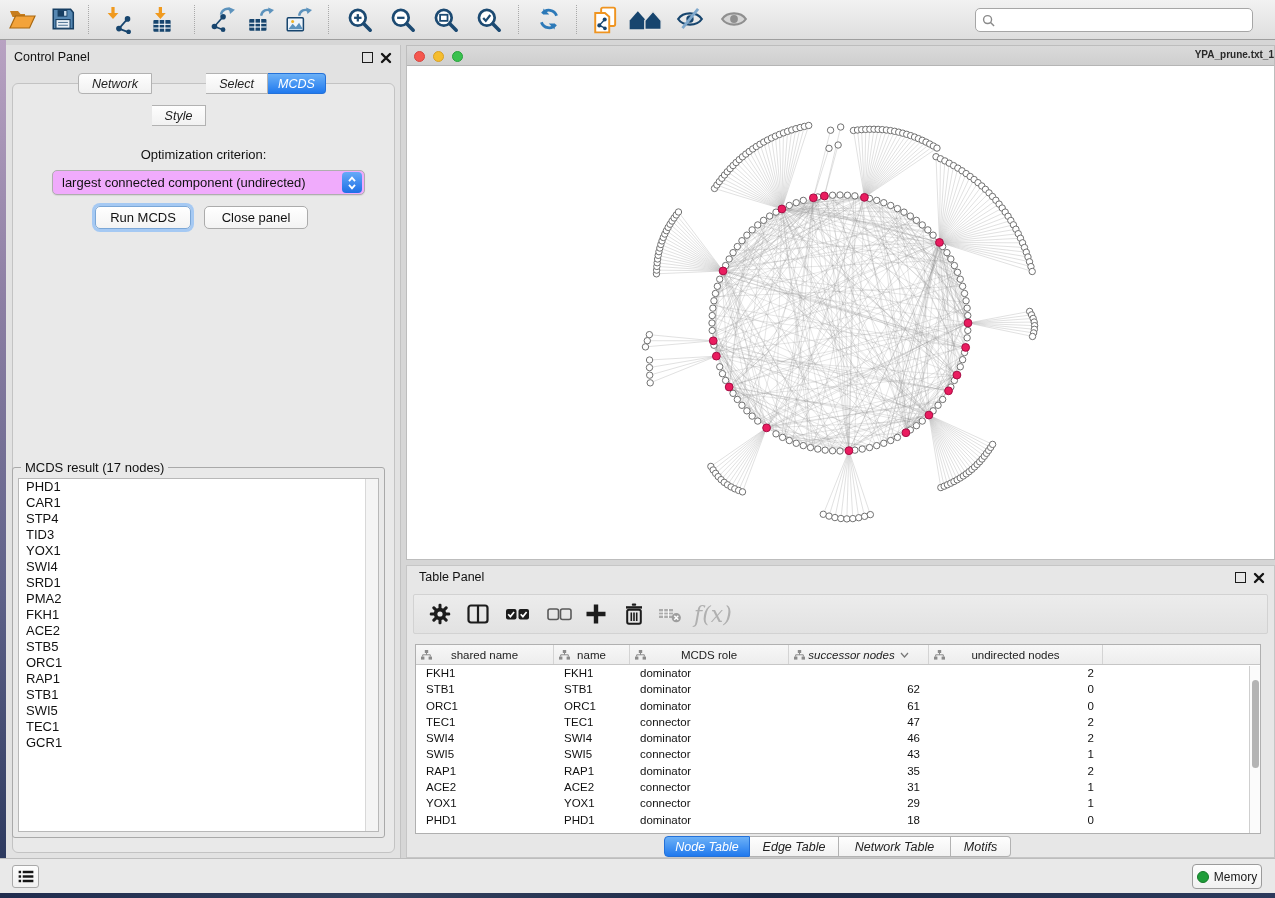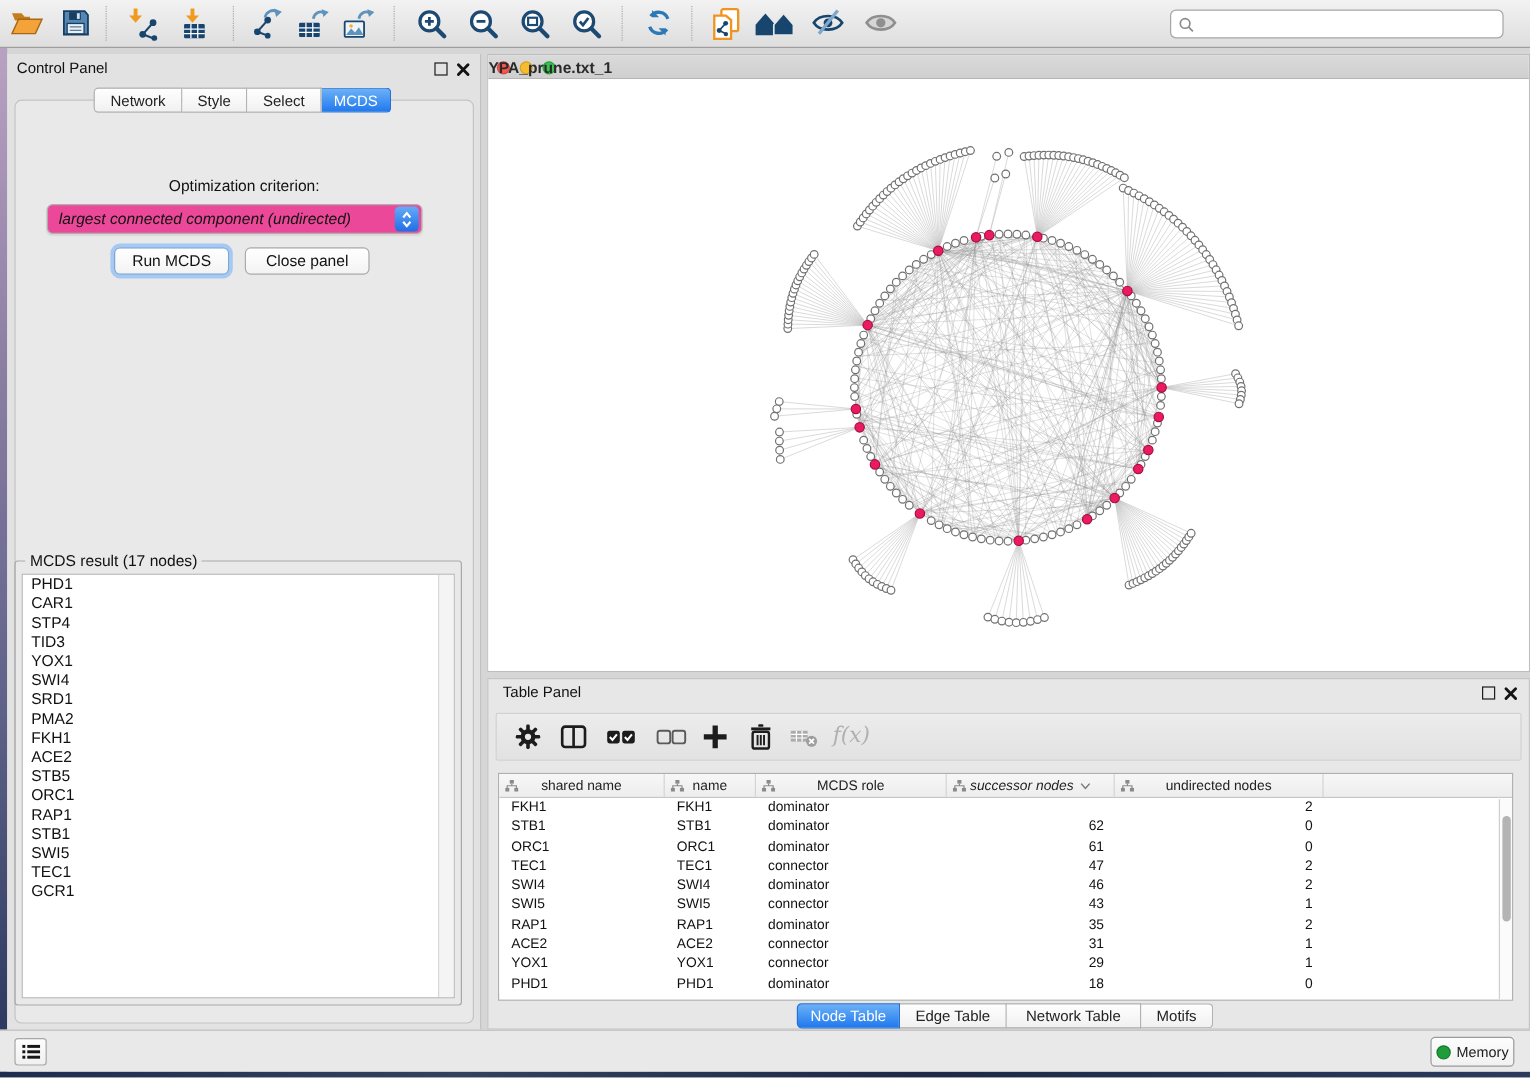--- a/index.html
+++ b/index.html
@@ -24,30 +24,30 @@
   
   .control-panel { position:absolute; left:6px; top:45px; width:395px; height:813px;
     background:#e2e2e2; border-right:1px solid #c2c2c2; }
   .panel-title { position:absolute; left:8px; top:5px; font-size:12.5px; color:#111; }
   .mini-float { position:absolute; width:11px; height:11px; border:1.6px solid #1b1b1b; background:transparent; cursor:pointer; }
   .mini-close { position:absolute; width:12px; height:12px; cursor:pointer; }
   .mini-close svg { display:block; }
   .ctrl-tabs { position:absolute; left:72px; top:28px; height:21px; display:flex; z-index:3; }
   .seg { height:21px; display:flex; align-items:center; justify-content:center;
     font-size:12.5px; background:linear-gradient(#fefefe,#f1f1f1); border:1px solid #b2b2b2; border-left:none;
-    color:#222; cursor:pointer; }
+    color:#222; cursor:pointer;font-style:italic; }
   .seg:first-child { border-left:1px solid #b2b2b2; border-radius:4px 0 0 4px; }
   .seg:last-child { border-radius:0 4px 4px 0; }
   .seg.selected { background:linear-gradient(#6cb1f7,#2079ee); color:#fff; border-color:#2471d8; }
   .ctrl-box { position:absolute; left:6px; top:38px; width:383px; height:770px;
     background:#e9e9e9; border:1px solid #c3c3c3; border-radius:6px; }
   .opt-label { position:absolute; left:0; top:63px; width:100%; text-align:center; font-size:13px; color:#111; }
-  .dropdown { position:absolute; left:26px; top:86px; width:313px; height:25px; background:#ec4899;
+  .dropdown { position:absolute; left:39px; top:86px; width:313px; height:25px; background:#f0abfc;
     border:1px solid #aeaeae; border-radius:5px; display:flex; align-items:center; cursor:pointer;
-    box-shadow:0 1px 1px rgba(0,0,0,.08);font-style:italic; }
+    box-shadow:0 1px 1px rgba(0,0,0,.08); }
   .dropdown .dd-text { flex:1; font-size:13px; padding-left:9px; color:#111; white-space:nowrap; }
   .dd-stepper { width:20px; height:21px; margin-right:2px; border-radius:4px;
     background:linear-gradient(#67aaf8,#1e6fe6); display:flex; align-items:center; justify-content:center; }
   .btn { position:absolute; height:23px; background:linear-gradient(#ffffff,#f3f3f3); border:1px solid #ababab;
     border-radius:5px; font-size:13px; display:flex; align-items:center; justify-content:center; color:#111; cursor:pointer; }
   .btn.focus-ring { box-shadow:0 0 0 3px #a5c9f3; border-color:#7ba7d7; }
   .fieldset { position:absolute; left:6px; top:422px; width:373px; height:371px;
     border:1px solid #a9a9a9; border-radius:3px; }
   .fieldset .legend { position:absolute; left:8px; top:-8px; background:#e9e9e9; padding:0 4px; font-size:13px; color:#111; }
   .mcds-list { position:absolute; left:5px; top:10px; right:5px; bottom:5px; background:#fff;
@@ -56,33 +56,33 @@
   .list-item { font-size:13px; line-height:16px; padding-left:7px; color:#111; cursor:default; }
 
   
   .net-window { position:absolute; left:406px; top:45px; width:869px; height:515px; background:#fff; border:1px solid #bdbdbd; }
   .net-titlebar { position:absolute; left:0; top:0; width:100%; height:20px;
     background:linear-gradient(#dadada,#cfcfcf); border-bottom:1px solid #b5b5b5; }
   .tl { position:absolute; top:4.5px; width:11px; height:11px; border-radius:50%; cursor:pointer; }
   .tl.red { left:7px; background:#f5574e; border:1px solid #d64541; }
   .tl.yellow { left:26px; background:#f5bd2e; border:1px solid #d8a125; }
   .tl.green { left:45px; background:#3ac14f; border:1px solid #27a23c; }
-  .net-title { position:absolute; left:0; top:3px; width:100%; text-align:left; font-size:13px; font-weight:700; color:#2a2a2a; }
+  .net-title { position:absolute; left:0; top:3px; width:100%; text-align:right; font-size:10px; font-weight:700; color:#2a2a2a; }
   .net-view { position:absolute; left:0; top:20px; width:867px; height:493px; background:#fff; }
   .chord { stroke:#8e8e8e; stroke-opacity:.32; stroke-width:.7; }
   .fanedge { stroke:#bfbfbf; stroke-opacity:.8; stroke-width:.6; }
   .ringnode, .leafnode { fill:#fff; stroke:#717171; stroke-width:1; }
   .hubnode { fill:#ea1c5f; stroke:#a60e45; stroke-width:1; }
 
   
   .table-panel { position:absolute; left:406px; top:565px; width:869px; height:293px; background:#e7e7e7; border:1px solid #c6c6c6; }
   .tp-toolbar { position:absolute; left:6px; top:28px; right:6px; height:40px;
     background:linear-gradient(#ececec,#e2e2e2); border:1px solid #d2d2d2; border-radius:2px; }
   .tpico { position:absolute; top:7px; width:26px; height:26px; cursor:pointer; }
-  .fx { font-family:"DejaVu Serif", serif; font-style:italic; font-size:18px; color:#b0b0b0;text-align:right; }
+  .fx { font-family:"DejaVu Serif", serif; font-style:italic; font-size:22px; color:#b0b0b0;text-align:right; }
   .data-table { position:absolute; left:8px; top:78px; width:846px; height:190px; background:#fff; border:1px solid #b0b0b0; overflow:hidden; }
   .thead { display:flex; height:20px; background:linear-gradient(#f7f7f7,#ededed); border-bottom:1px solid #c6c6c6; }
   .th { position:relative; display:flex; align-items:center; justify-content:center;
     font-size:11.5px; color:#222; border-right:1px solid #d4d4d4; cursor:pointer; }
   .th .hicon { position:absolute; left:5px; top:5px; }
   .trow { display:flex; height:16.3px; background:#fff; }
   .td { font-size:11.5px; line-height:16.3px; color:#111; white-space:nowrap; overflow:hidden; }
   .td.l { text-align:left; padding-left:10px; }
   .td.r { text-align:right; padding-right:9px; }
   .vscroll { position:absolute; top:21px; right:0; bottom:0; width:11px; background:#fbfbfb; border-left:1px solid #cfcfcf; }
@@ -271,21 +271,21 @@
 <div class="control-panel">
   <div class="panel-title">Control Panel</div>
   <span class="mini-float" style="left:356px;top:7px"></span>
   <span class="mini-close" style="left:374px;top:7px">
     <svg width="12" height="12" viewBox="0 0 12 12">
         <path d="M2 2l8 8M10 2l-8 8" stroke="#141414" stroke-width="2.4" stroke-linecap="round"></path>
       </svg>
   </span>
   <div class="ctrl-tabs" id="ctrl-tabs">
       <div class="seg" style="width: 74px;">Network</div>
-      <div class="seg" style="width: 54px;">Style</div>
+      <div class="seg" style="width: 54px; margin-top: 32px;">Style</div>
       <div class="seg" style="width: 62px;">Select</div>
       <div class="seg selected" style="width: 58px;">MCDS</div>
     </div>
   <div class="ctrl-box">
     <div class="opt-label">Optimization criterion:</div>
     <div class="dropdown">
       <span class="dd-text">largest connected component (undirected)</span>
       <span class="dd-stepper">
         <svg width="10" height="16" viewBox="0 0 10 16">
             <path d="M2 6.2l3-3.6 3 3.6" fill="none" stroke="#fff" stroke-width="1.8"></path>

